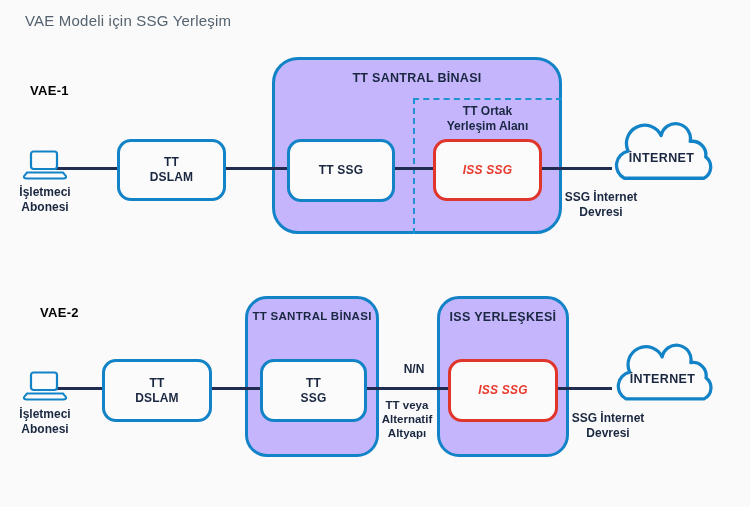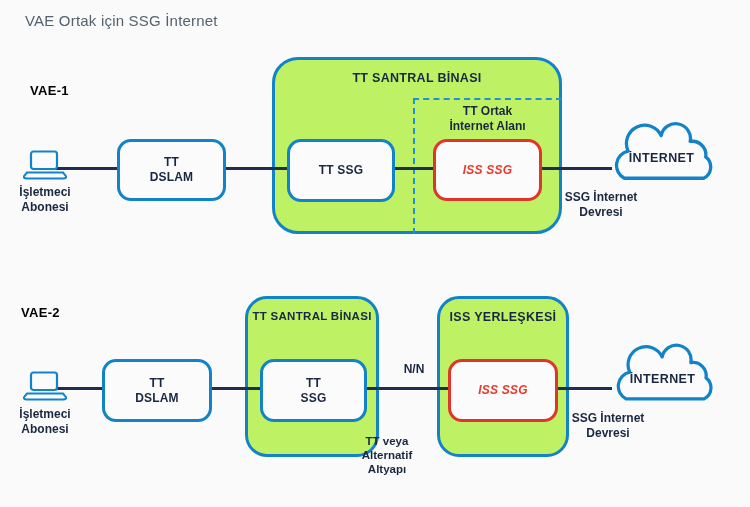--- a/index.html
+++ b/index.html
@@ -13,21 +13,21 @@
   .page-title{
     left:25px;top:12px;font-size:15px;color:#54626f;letter-spacing:.2px;
   }
   .row-label{font-size:13px;font-weight:bold;color:#000000;letter-spacing:.3px;}
   .lbl{
     font-size:12px;font-weight:bold;color:#1a2740;text-align:center;
     white-space:pre-line;line-height:1.22;
   }
   .line{height:3px;background:#202c50;z-index:2;}
   .container{
-    background:#bef264;border:3px solid #1283c6;border-radius:26px;
+    background:#c4b5fd;border:3px solid #1283c6;border-radius:26px;
     box-sizing:border-box;z-index:1;
   }
   .container .c-title{
     position:absolute;left:0;right:0;top:11px;text-align:center;
     font-size:12.5px;font-weight:bold;color:#1a2740;letter-spacing:.3px;
   }
   .box{
     background:#fbfbfc;border:3px solid #1283c6;border-radius:14px;
     box-sizing:border-box;z-index:3;
     display:flex;align-items:center;justify-content:center;
@@ -42,21 +42,21 @@
   .cloud{z-index:3;}
   .cloud .lbl{
     position:absolute;left:0;right:7px;top:44%;
     font-size:12.5px;letter-spacing:.4px;
   }
   svg{display:block;}
 </style>
 </head>
 <body>
 
-<div class="abs page-title">VAE Ortak için SSG İnternet</div>
+<div class="abs page-title">VAE Modeli için SSG Yerleşim</div>
 
 <div class="abs row-label" style="left:30px;top:83px;">VAE-1</div>
 
 <div class="abs line" style="left:56px;top:167px;width:556px;"></div>
 
 <div class="abs" style="left:22px;top:150px;z-index:3;">
   <svg width="46" height="30" viewBox="0 0 46 30">
     <rect x="9" y="1.5" width="26" height="17.5" rx="2.5" fill="#fbfbfc" stroke="#1283c6" stroke-width="2.2"></rect>
     <path d="M5 22.5 H41 L44 26.2 Q44.6 28.4 41.3 28.4 H4.7 Q1.4 28.4 2 26.2 Z" fill="#fbfbfc" stroke="#1283c6" stroke-width="2"></path>
   </svg>
@@ -69,41 +69,41 @@
 DSLAM</span>
 </div>
 
 <div class="abs container" style="left:272px;top:57px;width:290px;height:177px;">
   <div class="c-title">TT SANTRAL BİNASI</div>
 
   <div class="abs dashed-region" style="left:138px;top:38px;width:149px;height:136px;"></div>
 </div>
 
 <div class="abs lbl" style="left:430px;top:104px;width:115px;z-index:2;">TT Ortak
-İnternet Alanı</div>
+Yerleşim Alanı</div>
 
 <div class="abs box" style="left:287px;top:139px;width:108px;height:63px;">
   <span class="lbl">TT SSG</span>
 </div>
 
 <div class="abs box red" style="left:433px;top:139px;width:109px;height:62px;">
   <span class="lbl">ISS SSG</span>
 </div>
 
 <div class="abs cloud" style="left:603px;top:122px;width:124px;height:66px;">
   <svg width="124" height="66" viewBox="0 0 128 68">
     <path d="M22 58 A15 15 0 0 1 26 30 A18 18 0 0 1 60 14 A15 15 0 0 1 90 20 A14 14 0 0 1 106 36 A13 13 0 0 1 104 58 Z" fill="#fbfbfc" stroke="#1283c6" stroke-width="3.4" stroke-linejoin="round"></path>
   </svg>
   <div class="lbl">İNTERNET</div>
 </div>
 
 <div class="abs lbl" style="left:556px;top:190px;width:90px;z-index:3;">SSG İnternet
 Devresi</div>
 
-<div class="abs row-label" style="left:21px;top:305px;">VAE-2</div>
+<div class="abs row-label" style="left:40px;top:305px;">VAE-2</div>
 
 <div class="abs line" style="left:56px;top:387px;width:556px;"></div>
 
 <div class="abs" style="left:22px;top:371px;z-index:3;">
   <svg width="46" height="30" viewBox="0 0 46 30">
     <rect x="9" y="1.5" width="26" height="17.5" rx="2.5" fill="#fbfbfc" stroke="#1283c6" stroke-width="2.2"></rect>
     <path d="M5 22.5 H41 L44 26.2 Q44.6 28.4 41.3 28.4 H4.7 Q1.4 28.4 2 26.2 Z" fill="#fbfbfc" stroke="#1283c6" stroke-width="2"></path>
   </svg>
 </div>
 <div class="abs lbl" style="left:10px;top:407px;width:70px;">İşletmeci
@@ -118,21 +118,21 @@
   <div class="c-title" style="font-size:11.5px;">TT SANTRAL BİNASI</div>
 </div>
 
 <div class="abs box" style="left:260px;top:359px;width:107px;height:63px;">
   <span class="lbl">TT
 SSG</span>
 </div>
 
 <div class="abs lbl" style="left:384px;top:362px;width:60px;z-index:3;">N/N</div>
 
-<div class="abs lbl" style="left:352px;top:398px;width:70px;font-size:11.5px;z-index:3;margin-top:36px;">TT veya
+<div class="abs lbl" style="left:372px;top:398px;width:70px;font-size:11.5px;z-index:3;">TT veya
 Alternatif
 Altyapı</div>
 
 <div class="abs container" style="left:437px;top:296px;width:132px;height:161px;border-radius:22px;">
   <div class="c-title">ISS YERLEŞKESİ</div>
 </div>
 
 <div class="abs box red" style="left:448px;top:359px;width:110px;height:63px;">
   <span class="lbl">ISS SSG</span>
 </div>

